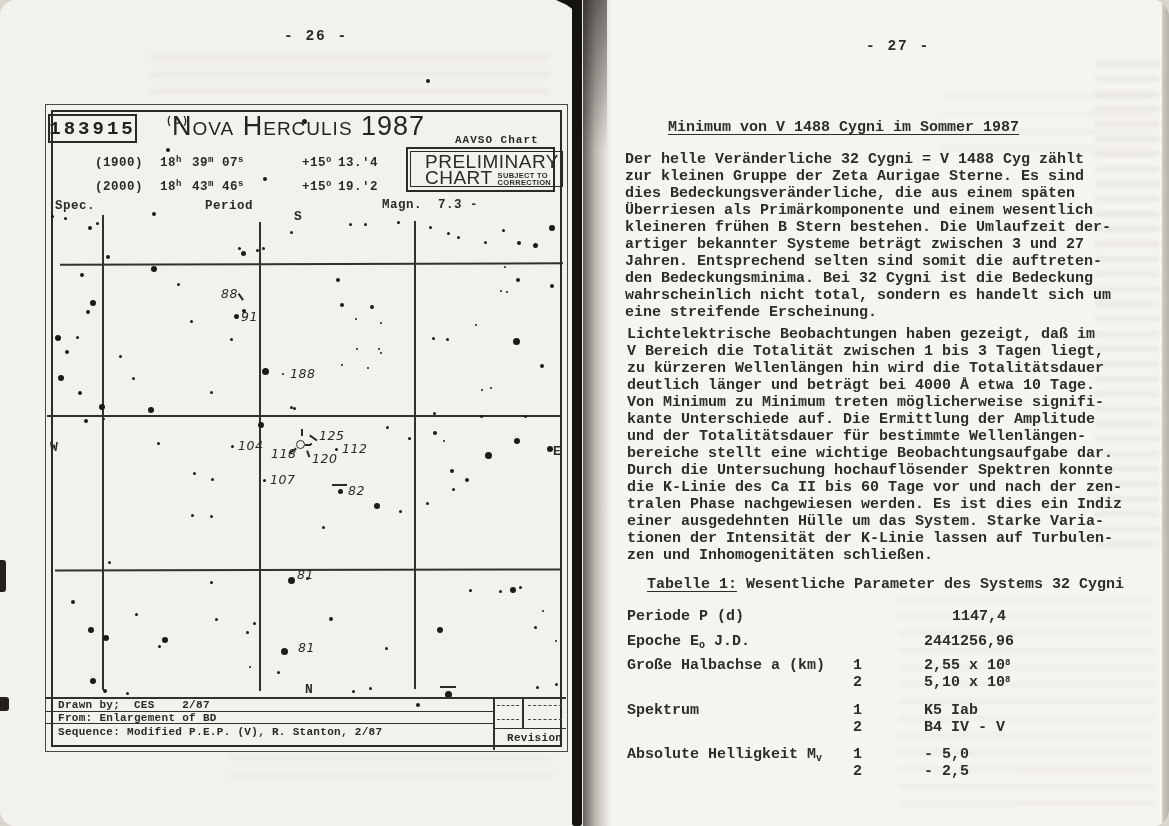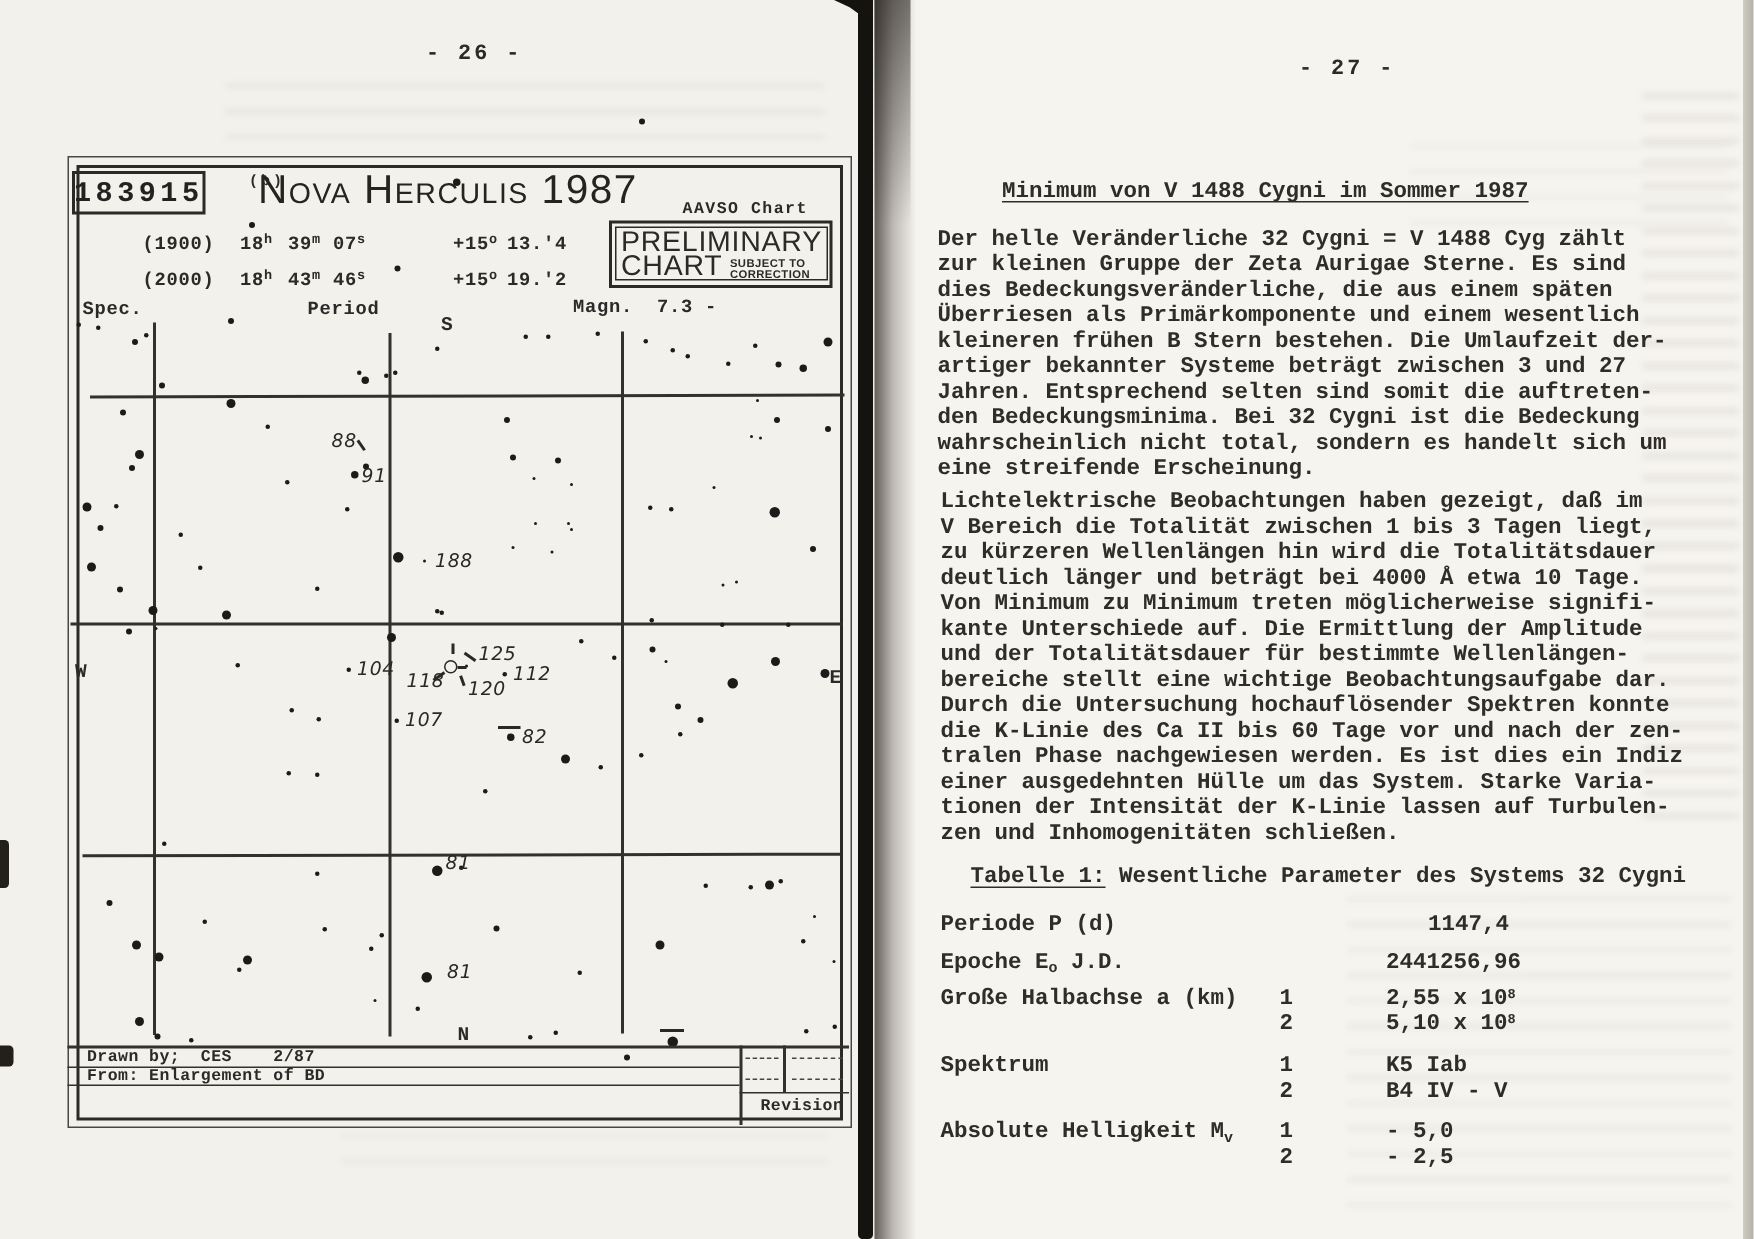--- a/index.html
+++ b/index.html
@@ -1,17 +1,17 @@
 <!DOCTYPE html>
 <html><head>
 <meta charset="utf-8">
 <style>
   html,body{margin:0;padding:0;background:#d8d5cf;}
   #root{position:relative;width:1169px;height:826px;overflow:hidden;background:#efede8;
-        font-family:"Liberation Mono",monospace;}
+        font-family:"Liberation Mono",monospace;border-radius:16px;}
   .abs{position:absolute;}
   .page-left{left:0;top:0;width:577px;height:826px;background:#f3f1ec;}
   .page-right{left:583px;top:0;width:586px;height:826px;background:#f6f4ef;}
   .spine-bar{left:572px;top:0;width:10px;height:826px;background:#151310;border-radius:3px;}
   .spine-wedge{left:556px;top:0;width:26px;height:16px;background:#151310;
                clip-path:polygon(0 0,100% 0,100% 100%,40% 30%);}
   .spine-shadow{left:583px;top:0;width:28px;height:826px;
                 background:linear-gradient(to right,rgba(45,38,30,.72),rgba(45,38,30,.28) 45%,rgba(45,38,30,0));}
   .spine-shadow-top{left:583px;top:0;width:24px;height:150px;
                 background:linear-gradient(to bottom,rgba(20,16,12,.55),rgba(20,16,12,0));}
@@ -27,21 +27,21 @@
   .chart-outer{left:45px;top:104px;width:521px;height:646px;border:1px solid #4a4843;}
   .chart-inner{left:51px;top:110px;width:507px;height:633px;border:2px solid #2b2a27;}
   .desig-box{left:48px;top:114px;width:85px;height:25px;border:2px solid #2b2a27;
              display:flex;align-items:center;justify-content:center;}
   .desig-text{font-size:19px;letter-spacing:3px;font-weight:bold;color:#232220;}
   .desig-suffix{left:166px;top:116px;font-size:10px;letter-spacing:2px;}
   .chart-title{left:172px;top:111px;width:222px;text-align:center;font-family:"Liberation Sans",sans-serif;
                font-variant:small-caps;font-size:27px;color:#25241f;white-space:nowrap;letter-spacing:1px;}
   .aavso{left:455px;top:134px;font-size:11px;letter-spacing:1px;}
   .stamp-outer{left:406px;top:147px;width:145px;height:41px;border:2px solid #2b2a27;}
-  .stamp-inner{left:2px;top:2px;width:137px;height:33px;border:1px solid #2b2a27;padding:1px 0 0 3px;}
+  .stamp-inner{left:2px;top:2px;width:137px;height:33px;border:1px solid #2b2a27;padding:1px 0 0 14px;}
   .stamp-line1{font-family:"Liberation Sans",sans-serif;font-size:19px;letter-spacing:.5px;color:#2b2a27;line-height:17px;}
   .stamp-row{display:flex;align-items:flex-start;}
   .stamp-line2{font-family:"Liberation Sans",sans-serif;font-size:19px;letter-spacing:.5px;color:#2b2a27;line-height:16px;}
   .stamp-small{margin-left:5px;margin-top:2px;font-family:"Liberation Sans",sans-serif;font-size:7.5px;
                font-weight:bold;line-height:7px;letter-spacing:.3px;color:#2b2a27;}
   .hdr{font-size:12.5px;letter-spacing:.5px;text-align:center;}
   .sup{display:inline-block;transform:translateY(-4px);font-size:9px;}
   .subb{display:inline-block;transform:translateY(3px);font-size:10px;}
   .gridline{background:#33312d;}
   .compass{font-size:13px;}
@@ -287,20 +287,21 @@
   <div class="abs stroke" style="left:288px;top:450px;width:9px;height:1.5px;transform:rotate(-35deg);"></div>
   <div class="abs stroke" style="left:305px;top:453px;width:7px;height:1.5px;transform:rotate(70deg);"></div>
   <div class="abs stroke" style="left:332px;top:484px;width:15px;height:1.5px;"></div>
   <div class="abs stroke" style="left:440px;top:686px;width:16px;height:2px;"></div>
 
   <div class="abs gridline" style="left:45px;top:697px;width:521px;height:1.5px;"></div>
   <div class="abs gridline" style="left:45px;top:711px;width:448px;height:1px;"></div>
   <div class="abs gridline" style="left:45px;top:723px;width:448px;height:1px;"></div>
   <div class="abs mono footer-text nowrap" style="left:58px;top:699px;">Drawn by;  CES    2/87</div>
   <div class="abs mono footer-text nowrap" style="left:58px;top:712px;">From: Enlargement of BD</div>
+  <div class="abs mono footer-text nowrap" style="left:58px;top:726px;">Sequence: Modified P.E.P. (V), R. Stanton, 2/87</div>
 
   <div class="abs gridline" style="left:493px;top:697px;width:1.5px;height:53px;"></div>
   <div class="abs gridline" style="left:522px;top:697px;width:1.5px;height:31px;"></div>
   <div class="abs gridline" style="left:493px;top:728px;width:73px;height:1px;"></div>
   <div class="dashline" style="left:497px;top:705px;width:22px;"></div>
   <div class="dashline" style="left:528px;top:705px;width:34px;"></div>
   <div class="dashline" style="left:497px;top:719px;width:22px;"></div>
   <div class="dashline" style="left:528px;top:719px;width:34px;"></div>
   <div class="abs mono footer-text" style="left:507px;top:732px;">Revision</div>
 

